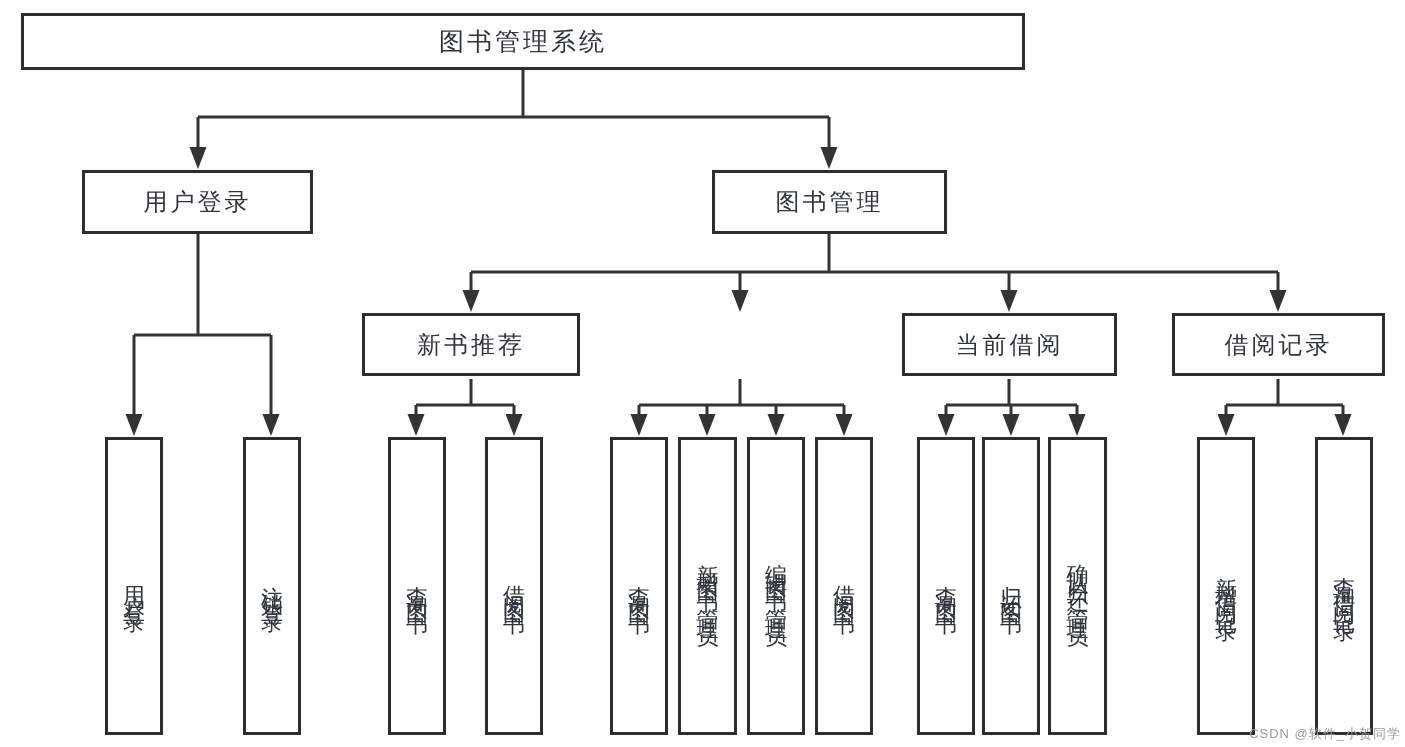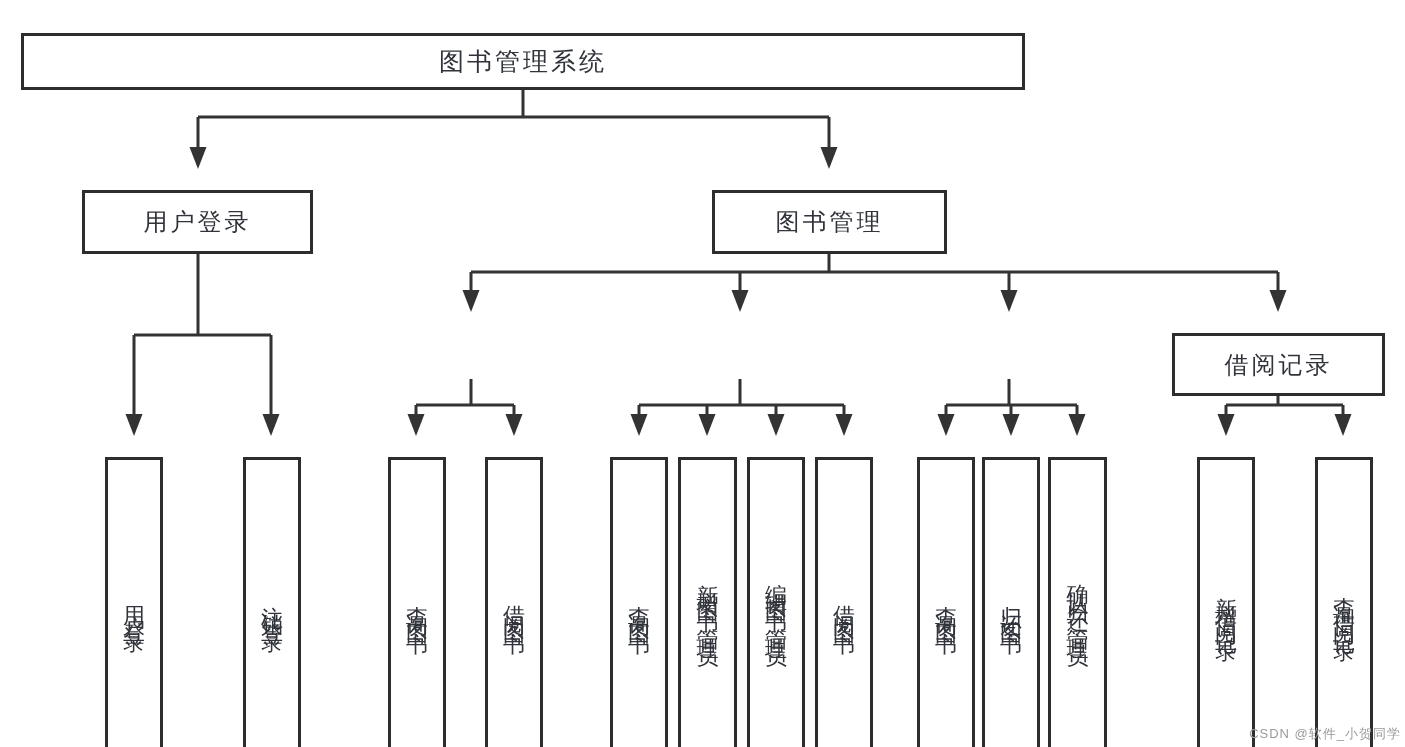--- a/index.html
+++ b/index.html
@@ -29,21 +29,20 @@
   .box {
     position: absolute;
     box-sizing: border-box;
     background: #ffffff;
     border: 3px solid var(--border-color, #2d2d2d);
     color: var(--text-color, #30333a);
     display: flex;
     align-items: center;
     justify-content: center;
     z-index: 2;
-    margin-top: 20px;
   }
   .hbox {
     font-size: 24px;
     letter-spacing: 3px;
   }
   .hbox.root {
     font-size: 25px;
   }
   .vbox {
     writing-mode: vertical-rl;
@@ -102,20 +101,26 @@
     <span>图书管理系统</span>
   </div>
 
   <div class="box hbox" style="left:82px; top:170px; width:231px; height:64px;">
     <span>用户登录</span>
   </div>
   <div class="box hbox" style="left:712px; top:170px; width:235px; height:64px;">
     <span>图书管理</span>
   </div>
 
+  <div class="box hbox" style="left:362px; top:313px; width:218px; height:63px;">
+    <span>新书推荐</span>
+  </div>
+  <div class="box hbox" style="left:902px; top:313px; width:215px; height:63px;">
+    <span>当前借阅</span>
+  </div>
   <div class="box hbox" style="left:1172px; top:313px; width:213px; height:63px;">
     <span>借阅记录</span>
   </div>
 
   <div class="box vbox" style="left:105px; top:437px; width:58px; height:298px;">
     <span>用户登录</span>
   </div>
   <div class="box vbox" style="left:243px; top:437px; width:58px; height:298px;">
     <span>注销登录</span>
   </div>

